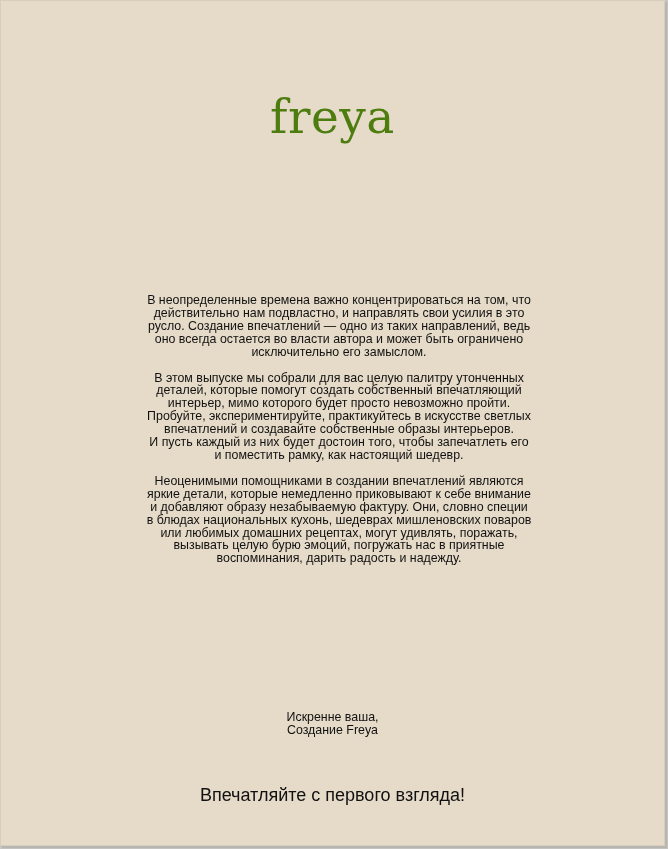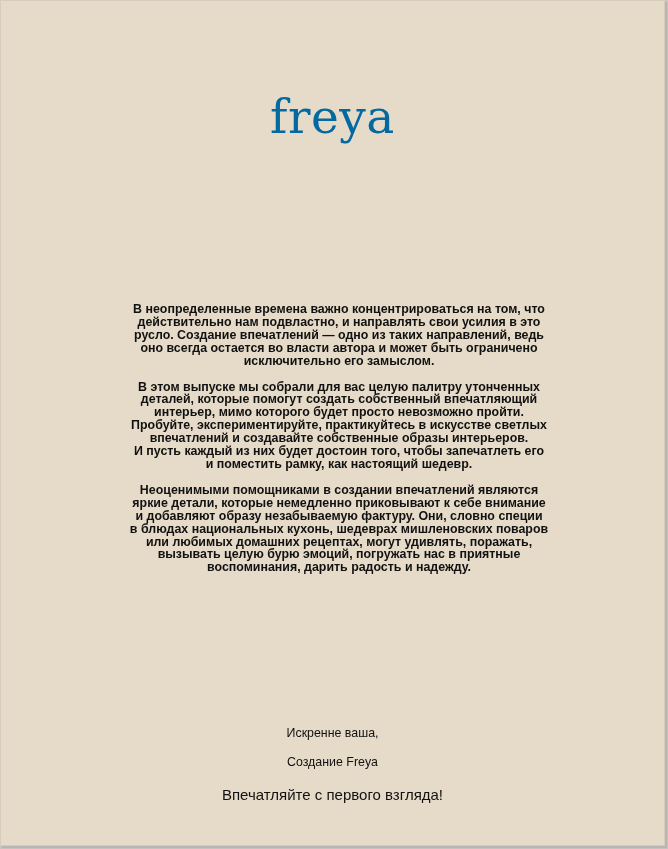--- a/index.html
+++ b/index.html
@@ -26,53 +26,52 @@
     .logo {
       position: absolute;
       top: 88px;
       left: 0;
       width: 100%;
       text-align: center;
       font-family: "DejaVu Serif", "Liberation Serif", serif;
       font-size: 47px;
       letter-spacing: 0.5px;
       line-height: 56px;
-      color: #0369a1;
+      color: #4d7c0f;
     }
     .body-text {
       position: absolute;
       top: 290px;
       left: 120px;
       width: 436px;
       text-align: center;
       font-size: 12.4px;
       line-height: 12.9px;
     }
     .body-text p {
-      margin: 12px 0 13px 0;
+      margin: 3px 0 13px 0;
       white-space: pre-line;
-      font-weight: bold;
     }
     .signoff {
       position: absolute;
       top: 710px;
       left: 0;
       width: 100%;
       text-align: center;
       font-size: 12.4px;
       line-height: 13px;
     }
-    .signoff div { white-space: nowrap; margin-top: 16px; }
+    .signoff div { white-space: nowrap; }
     .tagline {
       position: absolute;
       top: 787px;
       left: 0;
       width: 100%;
       text-align: center;
-      font-size: 15px;
+      font-size: 18px;
       line-height: 14px;
     }
   </style>
 </head>
 <body>
 
 <div class="page">
   <div class="logo">freya</div>
 
   <div class="body-text">

